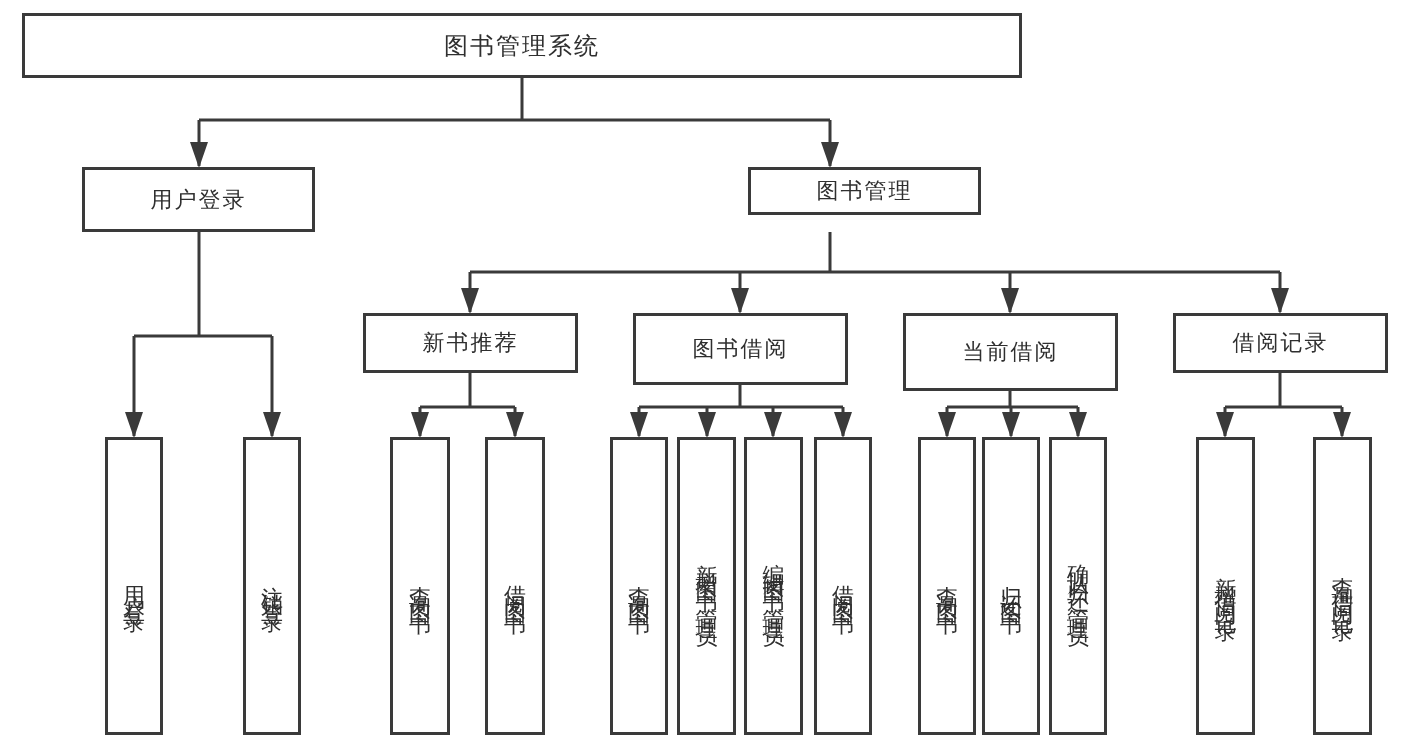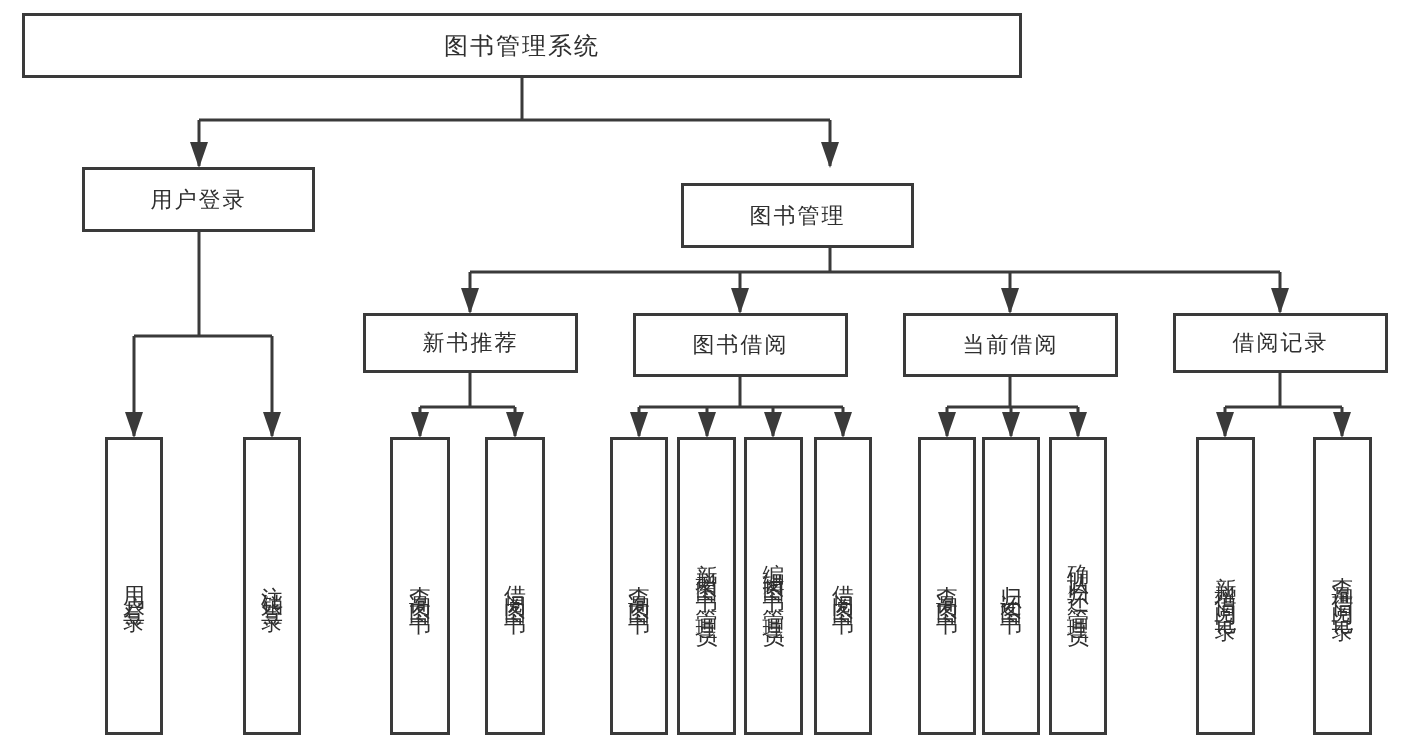--- a/index.html
+++ b/index.html
@@ -91,31 +91,31 @@
     </g>
   </svg>
 
   <div class="node root-box" style="left:22px; top:13px; width:1000px; height:65px;">
     <span>图书管理系统</span>
   </div>
 
   <div class="node h-box" style="left:82px; top:167px; width:233px; height:65px;">
     <span>用户登录</span>
   </div>
-  <div class="node h-box" style="left:681px; top:167px; width:233px; height:65px;margin-top:16px;">
+  <div class="node h-box" style="left:748px; top:167px; width:233px; height:48px;">
     <span>图书管理</span>
   </div>
 
   <div class="node h-box" style="left:363px; top:313px; width:215px; height:60px;">
     <span>新书推荐</span>
   </div>
-  <div class="node h-box" style="left:633px; top:313px; width:215px; height:64px;font-family:Liberation Mono, monospace;">
+  <div class="node h-box" style="left:633px; top:313px; width:215px; height:72px;font-family:Liberation Mono, monospace;">
     <span>图书借阅</span>
   </div>
-  <div class="node h-box" style="left:903px; top:313px; width:215px; height:64px;text-align:center;">
+  <div class="node h-box" style="left:903px; top:313px; width:215px; height:78px;text-align:center;">
     <span>当前借阅</span>
   </div>
   <div class="node h-box" style="left:1173px; top:313px; width:215px; height:60px;">
     <span>借阅记录</span>
   </div>
 
   <div class="node leaf-box" style="left:105px; top:437px; width:58px; height:298px;">
     <span>用户登录</span>
   </div>
   <div class="node leaf-box" style="left:243px; top:437px; width:58px; height:298px;">

